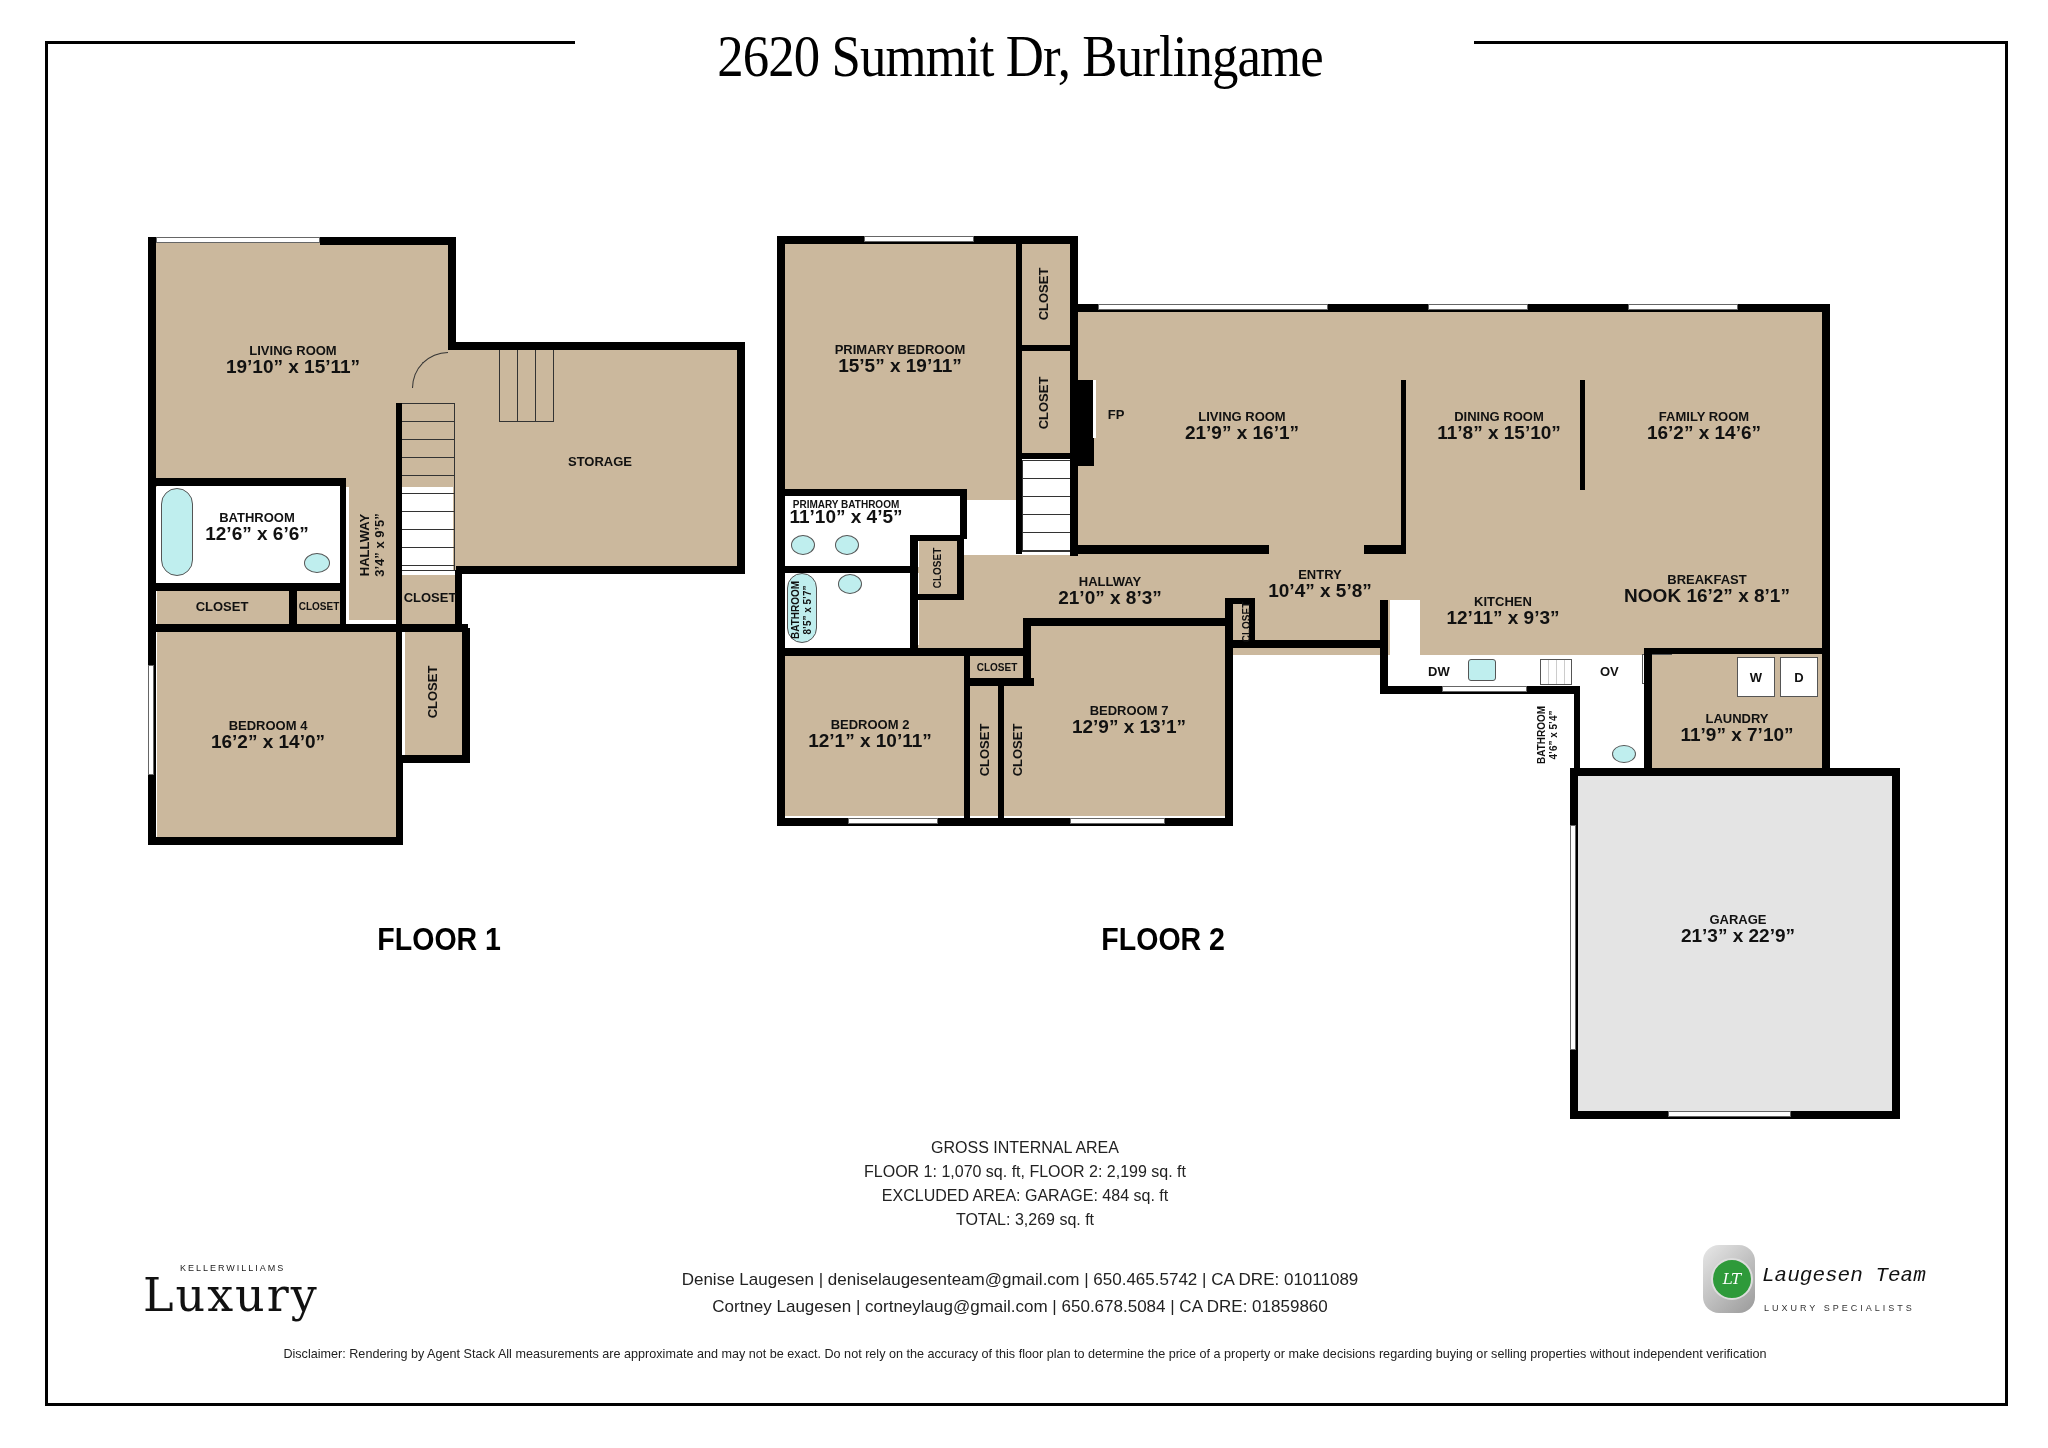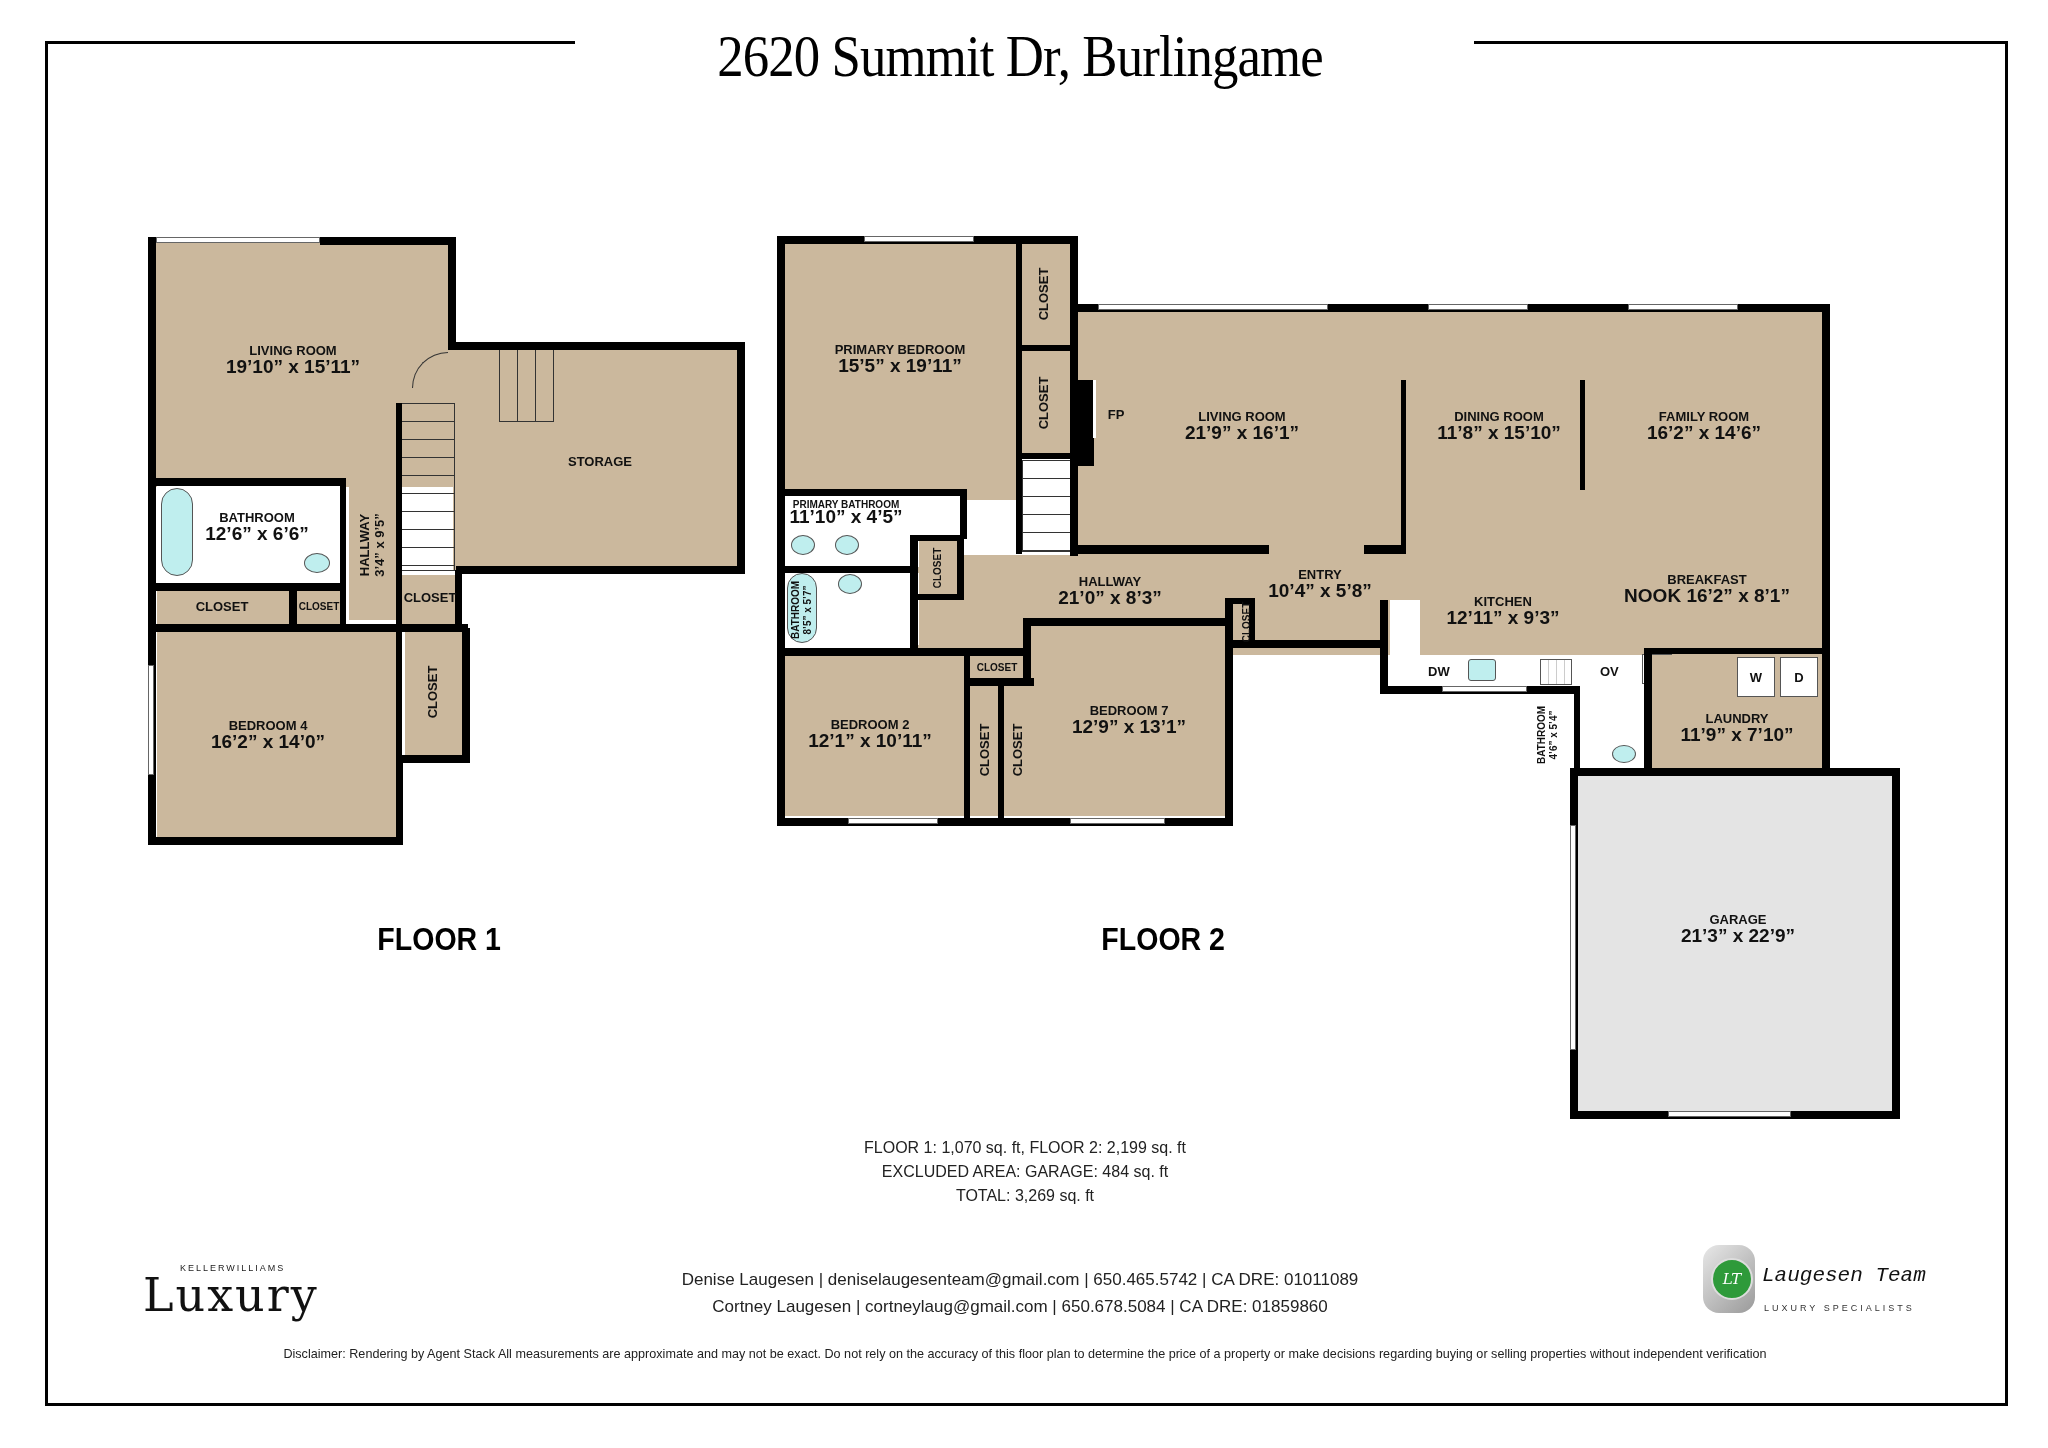--- a/index.html
+++ b/index.html
@@ -224,20 +224,21 @@
   <div class="vlbl" style="left:1017px;top:750px;"><span>CLOSET</span></div>
   <div class="lbl" style="left:1129px;top:719px;"><span>BEDROOM 7</span><span class="d">12’9” x 13’1”</span></div>
   <div class="vlbl small" style="left:1548px;top:735px;"><span>BATHROOM</span><br><span>4’6” x 5’4”</span></div>
   <div class="lbl" style="left:1737px;top:727px;"><span>LAUNDRY</span><span class="d">11’9” x 7’10”</span></div>
   <div class="lbl" style="left:1738px;top:928px;"><span>GARAGE</span><span class="d">21’3” x 22’9”</span></div>
 </div>
 
 <div class="floor-label" style="left:1096px;top:922px;">FLOOR 2</div>
 
 <div class="info" style="top:1136px;">
+  <div>GROSS INTERNAL AREA</div>
   <div>FLOOR 1: 1,070 sq. ft, FLOOR 2: 2,199 sq. ft</div>
   <div>EXCLUDED AREA: GARAGE: 484 sq. ft</div>
   <div>TOTAL: 3,269 sq. ft</div>
 </div>
 
 <div class="contact" style="top:1266px;">
   <div>Denise Laugesen | deniselaugesenteam@gmail.com | 650.465.5742 | CA DRE: 01011089</div>
   <div>Cortney Laugesen | cortneylaug@gmail.com | 650.678.5084 | CA DRE: 01859860</div>
 </div>
 

